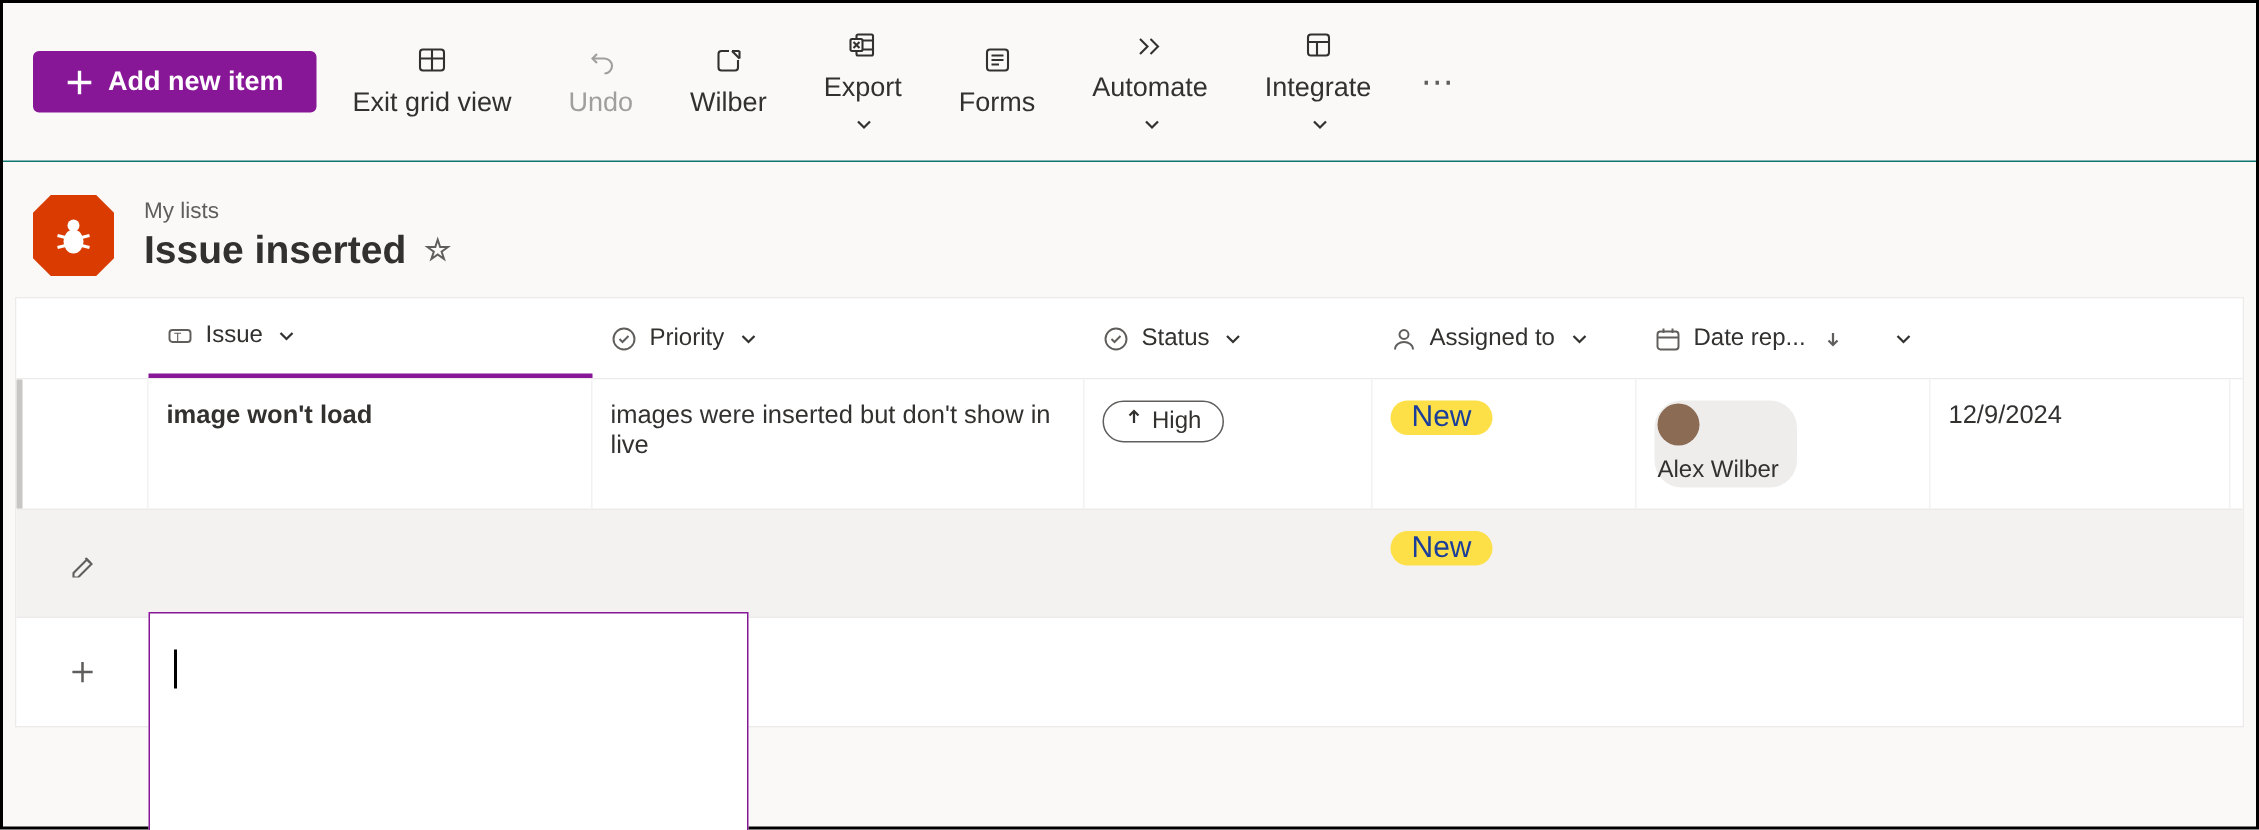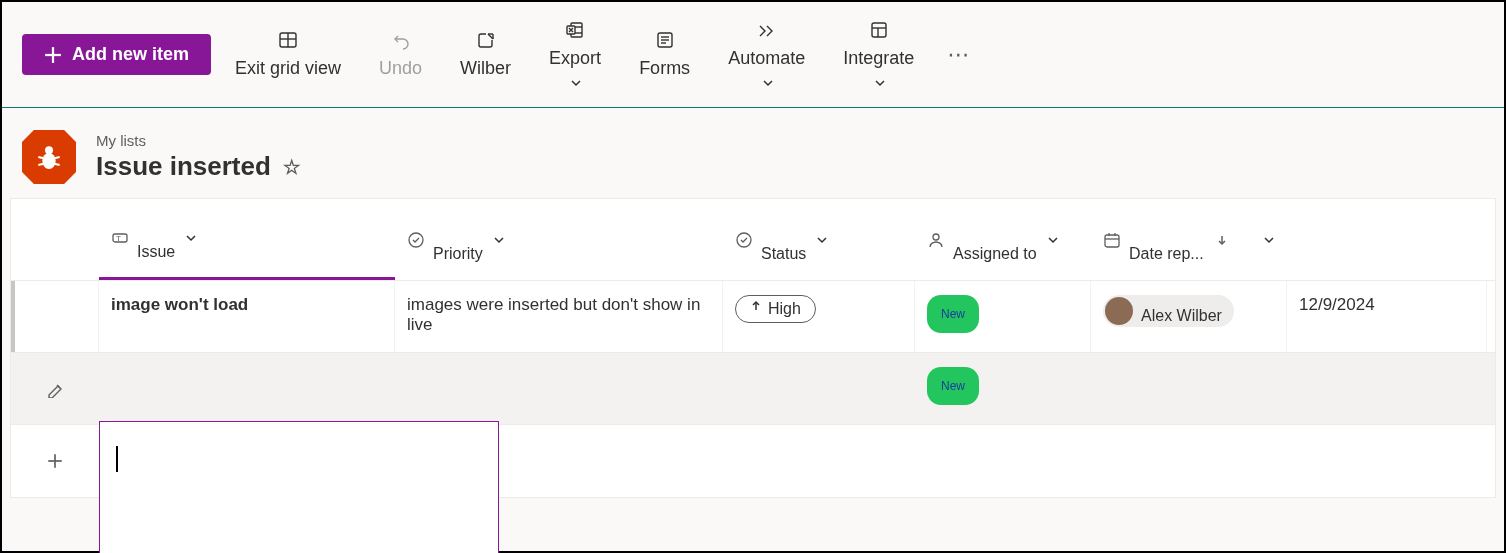--- a/index.html
+++ b/index.html
@@ -89,21 +89,21 @@
     display:flex;
     align-items:center;
     gap:8px;
     padding: 16px 12px;
     font-size: 16px;
     color: #323130;
     cursor: pointer;
     position: relative;
   }
   .col-head.active { border-bottom: 3px solid #881798; }
-  .col-head .label { flex: 0 1 auto; white-space: nowrap; overflow:hidden; text-overflow: ellipsis; margin-top: 28px;}
+  .col-head .label { flex: 0 1 auto; white-space: nowrap; overflow:hidden; text-overflow: ellipsis;}
   .col-head svg.lead { color:#605e5c; flex-shrink:0;}
   .grid-row {
     display: grid;
     grid-template-columns: 88px 296px 328px 192px 176px 196px 200px;
     border-bottom: 1px solid #edebe9;
     background: #fff;
     min-height: 72px;
   }
   .grid-row.editing { background:#f3f2f1; }
   .cell {
@@ -118,32 +118,33 @@
   .pill-priority {
     display:inline-flex; gap:6px;
     border: 1px solid #605e5c;
     border-radius: 18px;
     padding: 4px 14px;
     font-size: 16px;
     background:#fff;
   }
   .pill-status {
     display:inline-block;
-    background: #22c55e;
+    background: #fde047;
     color: #1a3e9a;
     border-radius: 14px;
-    padding: 12px 14px;
-    font-size: 12px;
+    padding: 0 14px;
+    font-size: 20px;
   }
   .person-chip {
-    display:inline-flex; align-items:flex-end; gap:8px;
+    display:inline-flex; align-items:flex-start; gap:8px;
     background:#eeedeb;
     border-radius: 18px;
     padding: 2px 12px 2px 2px;
     font-size: 16px;
+    flex-direction: column;
   }
   .avatar { width:28px; height:28px; border-radius:50%; background:#8c6b55; display:inline-block; }
   .edit-popup {
     position:absolute;
     margin-left: 88px;
     margin-top: -4px;
     width: 400px;
     height: 200px;
     background:#fff;
     border: 1px solid #881798;

